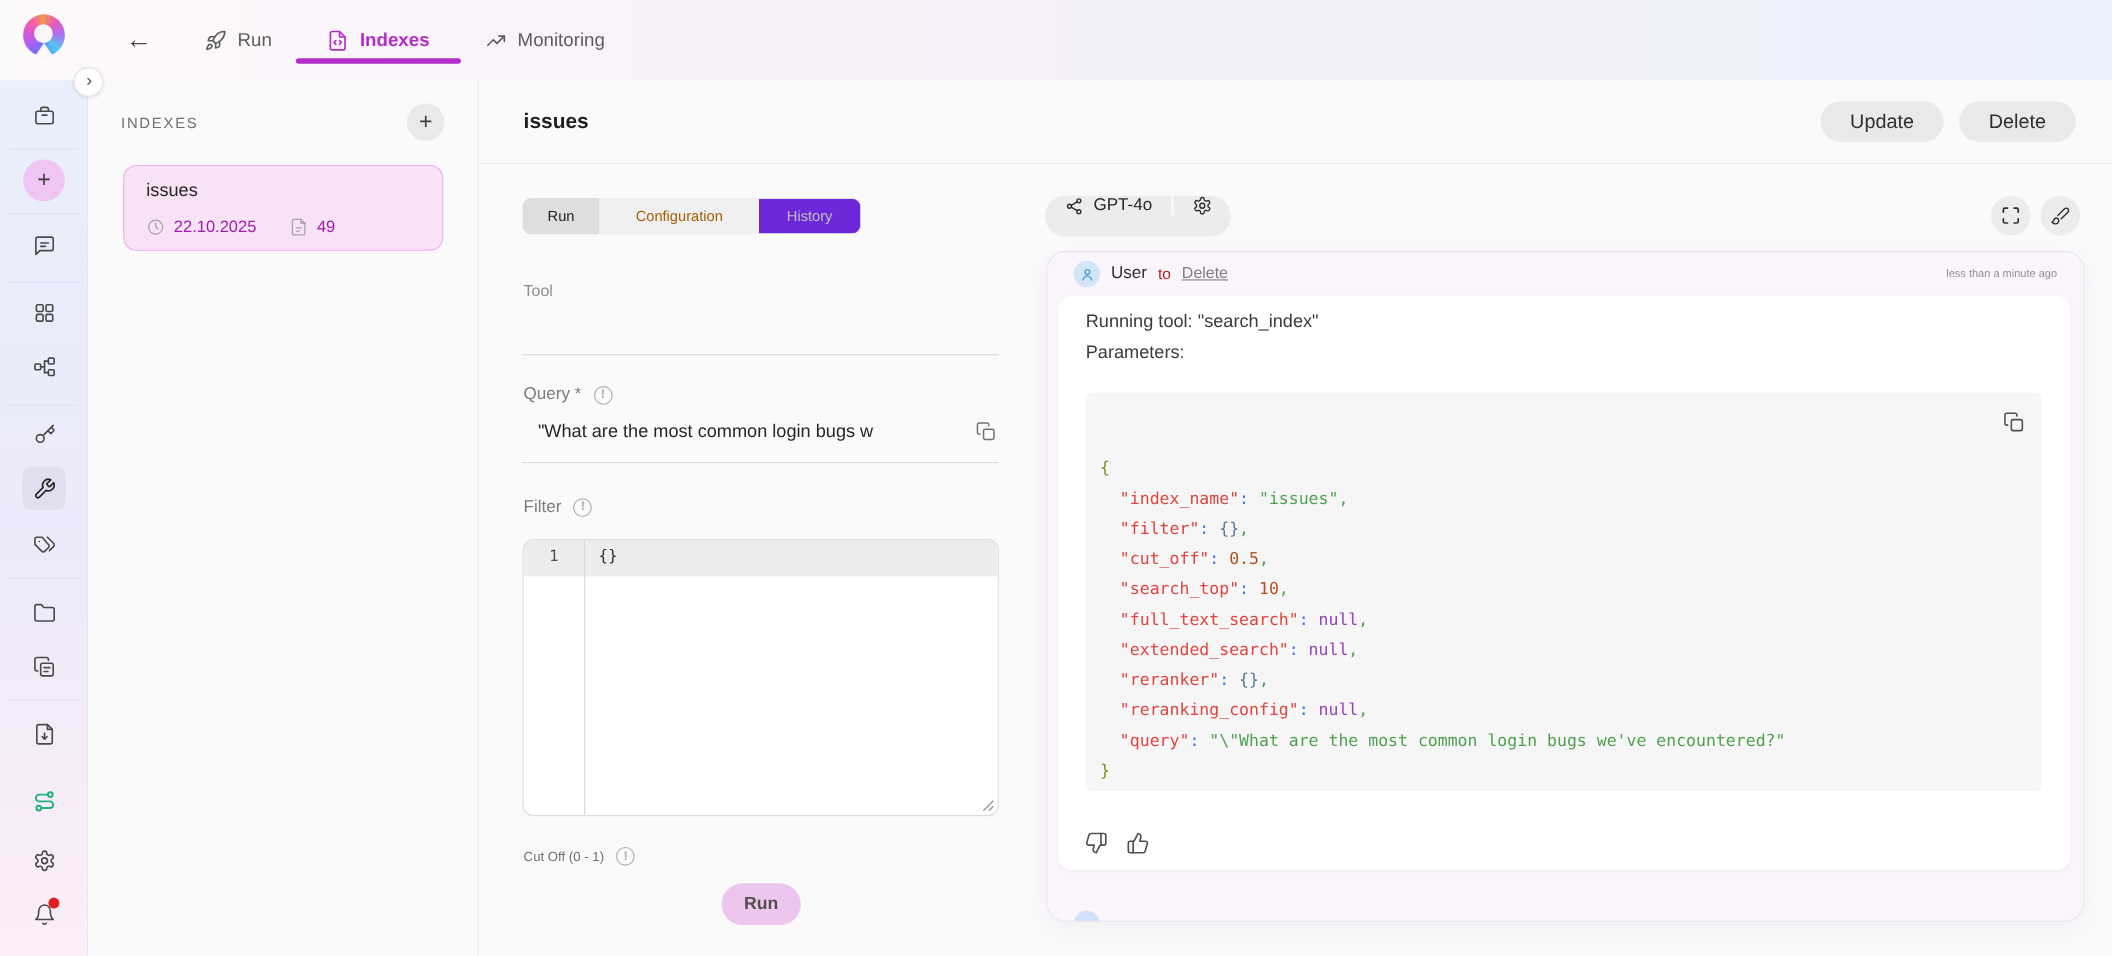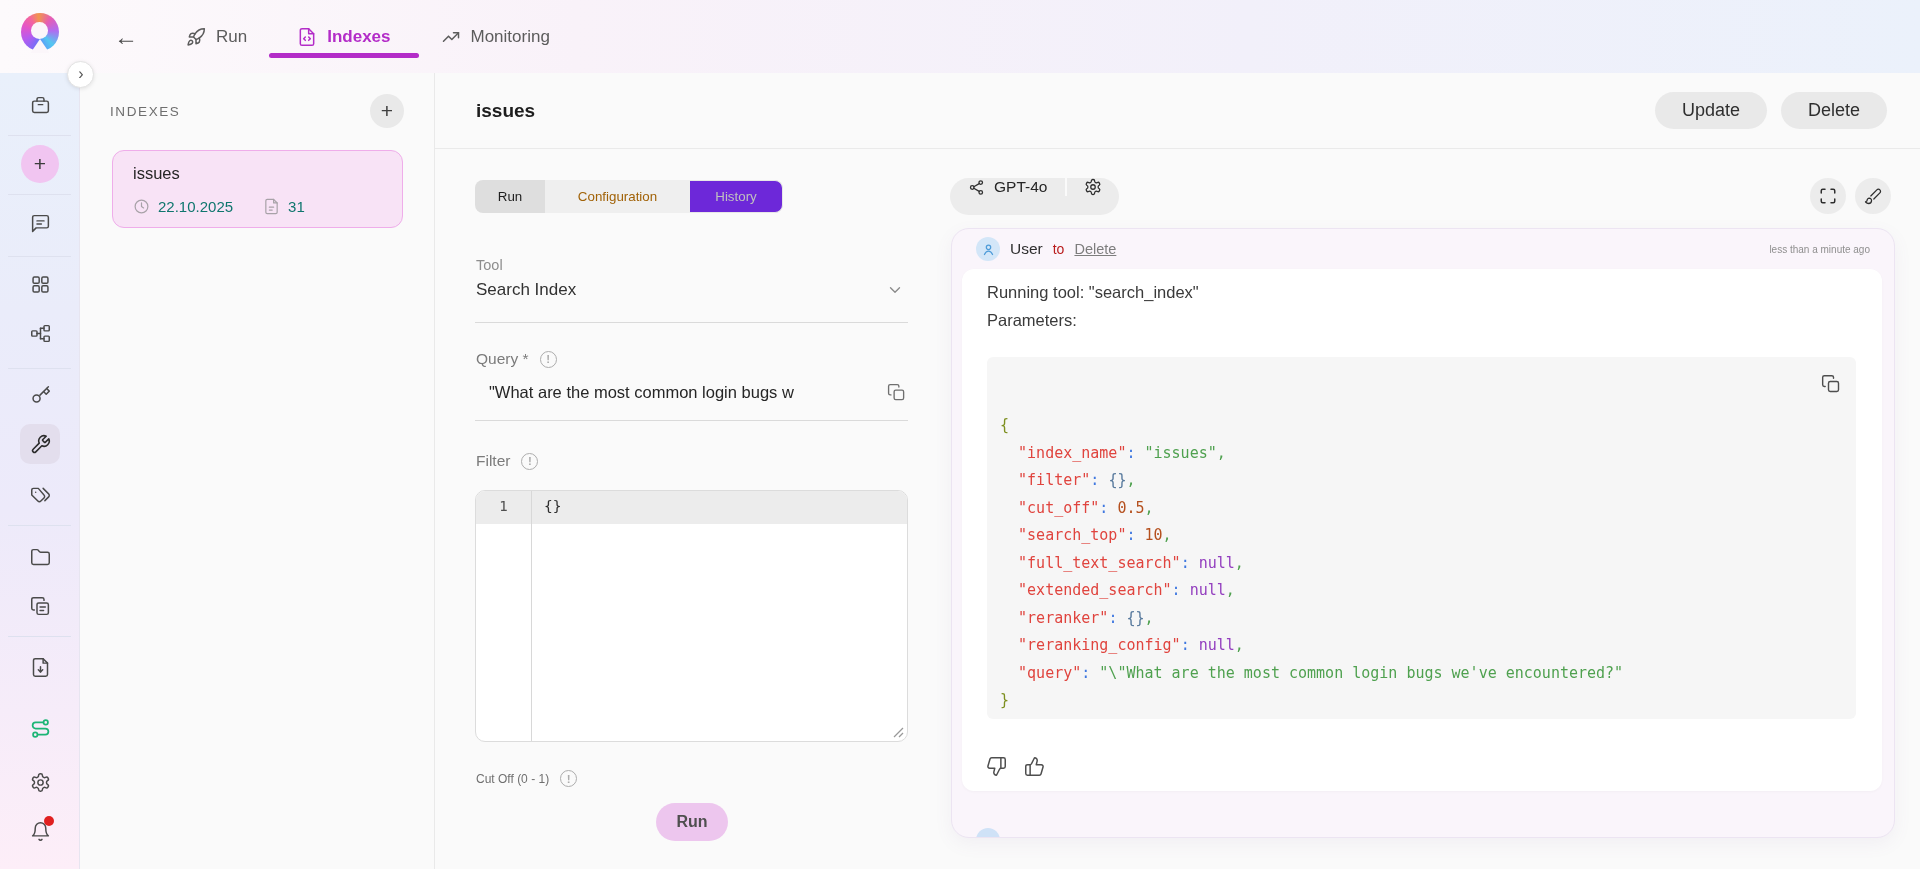--- a/index.html
+++ b/index.html
@@ -47,21 +47,21 @@
   .index-panel{position:absolute;left:80px;top:73px;bottom:0;width:355px;box-sizing:border-box;
     background:#fafafa;border-right:1px solid #e9e9e9}
   .panel-head{display:flex;align-items:center;justify-content:space-between;padding:21px 30px 0 30px}
   .panel-title{font-size:13.5px;letter-spacing:1.6px;color:#6e6e6e}
   .panel-add{width:34px;height:34px;border-radius:50%;background:#e9e9e9;border:none;font-size:21px;color:#3f3f3f;
     cursor:pointer;line-height:1;padding:0 0 2px 0}
   .index-card{position:absolute;left:32px;top:77px;width:291px;height:78px;box-sizing:border-box;
     background:var(--pink-card-bg,#f8e3f6);border:1.5px solid var(--pink-card-border,#efadea);border-radius:12px;
     cursor:pointer;padding:13px 20px;text-align:left}
   .index-card .name{font-size:16.5px;color:#262626}
-  .index-meta{display:flex;align-items:center;gap:8px;margin-top:15px;color:#0f766e;font-size:15px}
+  .index-meta{display:flex;align-items:center;gap:8px;margin-top:15px;color:#a21caf;font-size:15px}
   .index-meta svg{width:17px;height:17px;color:#a8a2a8}
   .index-meta .gap{width:14px}
 
   
   .main{position:absolute;left:435px;top:73px;right:0;bottom:0}
   .main-head{display:flex;align-items:center;height:76px;padding:0 33px 0 41px;border-bottom:1px solid #eaeaea;box-sizing:border-box}
   .main-title{font-size:19px;font-weight:700;color:#1d1d1d}
   .head-spacer{flex:1}
   .pill-btn{height:37px;border-radius:19px;border:none;background:#e9e9e9;color:#2f2f2f;font-size:18px;
     padding:0 27px;cursor:pointer}
@@ -303,47 +303,41 @@
             <path d="M12 7v5l3 2"></path>
         </svg>
         <span>22.10.2025</span>
         <span class="gap"></span>
         <svg viewBox="0 0 24 24" fill="none" stroke="currentColor" stroke-width="1.7" stroke-linecap="round" stroke-linejoin="round">
           <path d="M15 2H6a2 2 0 0 0-2 2v16a2 2 0 0 0 2 2h12a2 2 0 0 0 2-2V7z"></path>
             <path d="M15 2v5h5"></path>
             <path d="M9 13h6"></path>
             <path d="M9 17h4"></path>
         </svg>
-        <span>31</span>
+        <span>49</span>
       </div>
     </button>
   </section>
 
   <main class="main">
     <div class="main-head">
       <span class="main-title">issues</span>
       <span class="head-spacer"></span>
       <button class="pill-btn">Update</button>
       <button class="pill-btn">Delete</button>
     </div>
 
     <div id="form">
       <div class="seg-tabs">
         <button class="seg run">Run</button>
         <button class="seg config">Configuration</button>
         <button class="seg history">History</button>
       </div>
 
       <div class="f-label small" style="top:77px">Tool</div>
-      <div class="tool-row">
-        <span>Search Index</span>
-        <svg class="chev" viewBox="0 0 24 24" fill="none" stroke="currentColor" stroke-width="1.8" stroke-linecap="round" stroke-linejoin="round">
-            <path d="m6 9 6 6 6-6"></path>
-          </svg>
-      </div>
       <div class="hr" style="top:142px"></div>
 
       <div class="f-label" style="top:170px">
         <span>Query *</span>
         <button class="info"></button>
       </div>
       <div class="query-row">
         <span class="query-text">"What are the most common login bugs w</span>
         <button class="icon-btn">
           <svg viewBox="0 0 24 24" fill="none" stroke="currentColor" stroke-width="1.7" stroke-linecap="round" stroke-linejoin="round">

